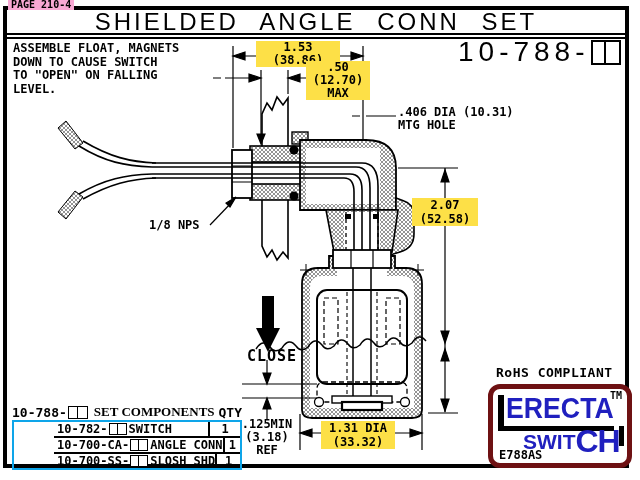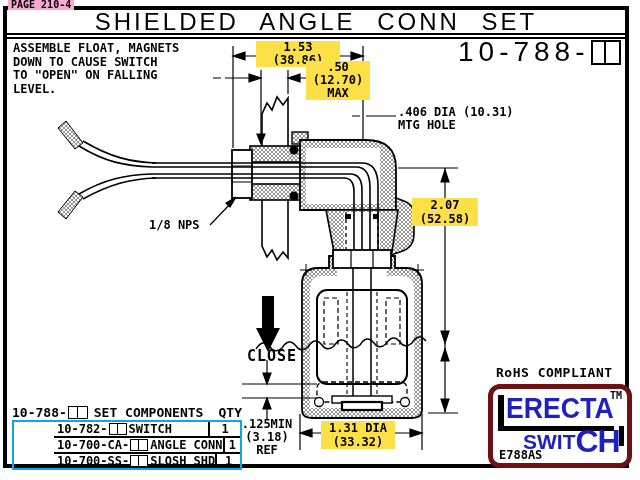--- a/index.html
+++ b/index.html
@@ -37,21 +37,21 @@
   .pn-box{width:15px;height:25px;border:2px solid #000;background:#fff;box-sizing:border-box;}
   .pn-box + .pn-box{border-left:none;}
   .sm-boxes{display:inline-flex;margin:0 2px 0 1px;vertical-align:-1px;}
   .sm-box{width:9px;height:12px;border:1.5px solid #000;background:#fff;box-sizing:border-box;}
   .sm-box + .sm-box{border-left:none;}
   
   .comp{position:absolute;left:12px;top:404px;width:230px;z-index:3;}
   .comp-header{display:flex;justify-content:space-between;align-items:center;
         font:bold 13px "DejaVu Sans Mono", monospace;height:16px;}
   .comp-header .hleft{display:flex;align-items:center;}
-  .comp-header .htitle{margin-left:4px;}
+  .comp-header .htitle{margin-left:4px;font-family:Liberation Serif, serif;}
   .comp-grid{border:2px solid #0ea5e9;margin-top:0;padding-left:40px;}
   .crow{display:flex;height:14px;align-items:center;font:bold 12px "DejaVu Sans Mono", monospace;}
   .crow + .crow{border-top:2px solid #000;}
   .cell-part{flex:1;display:flex;align-items:center;padding-left:3px;white-space:nowrap;}
   .cell-qty{width:30px;align-self:stretch;display:flex;align-items:center;justify-content:center;
         border-left:2px solid #000;}
   
   .logo{position:absolute;left:488px;top:384px;width:144px;height:84px;z-index:4;
         border:5px solid #6e1113;border-radius:12px;background:#fff;box-sizing:border-box;}
   .logo-tm{position:absolute;right:5px;top:1px;font:bold 10px "DejaVu Sans Mono", monospace;}

